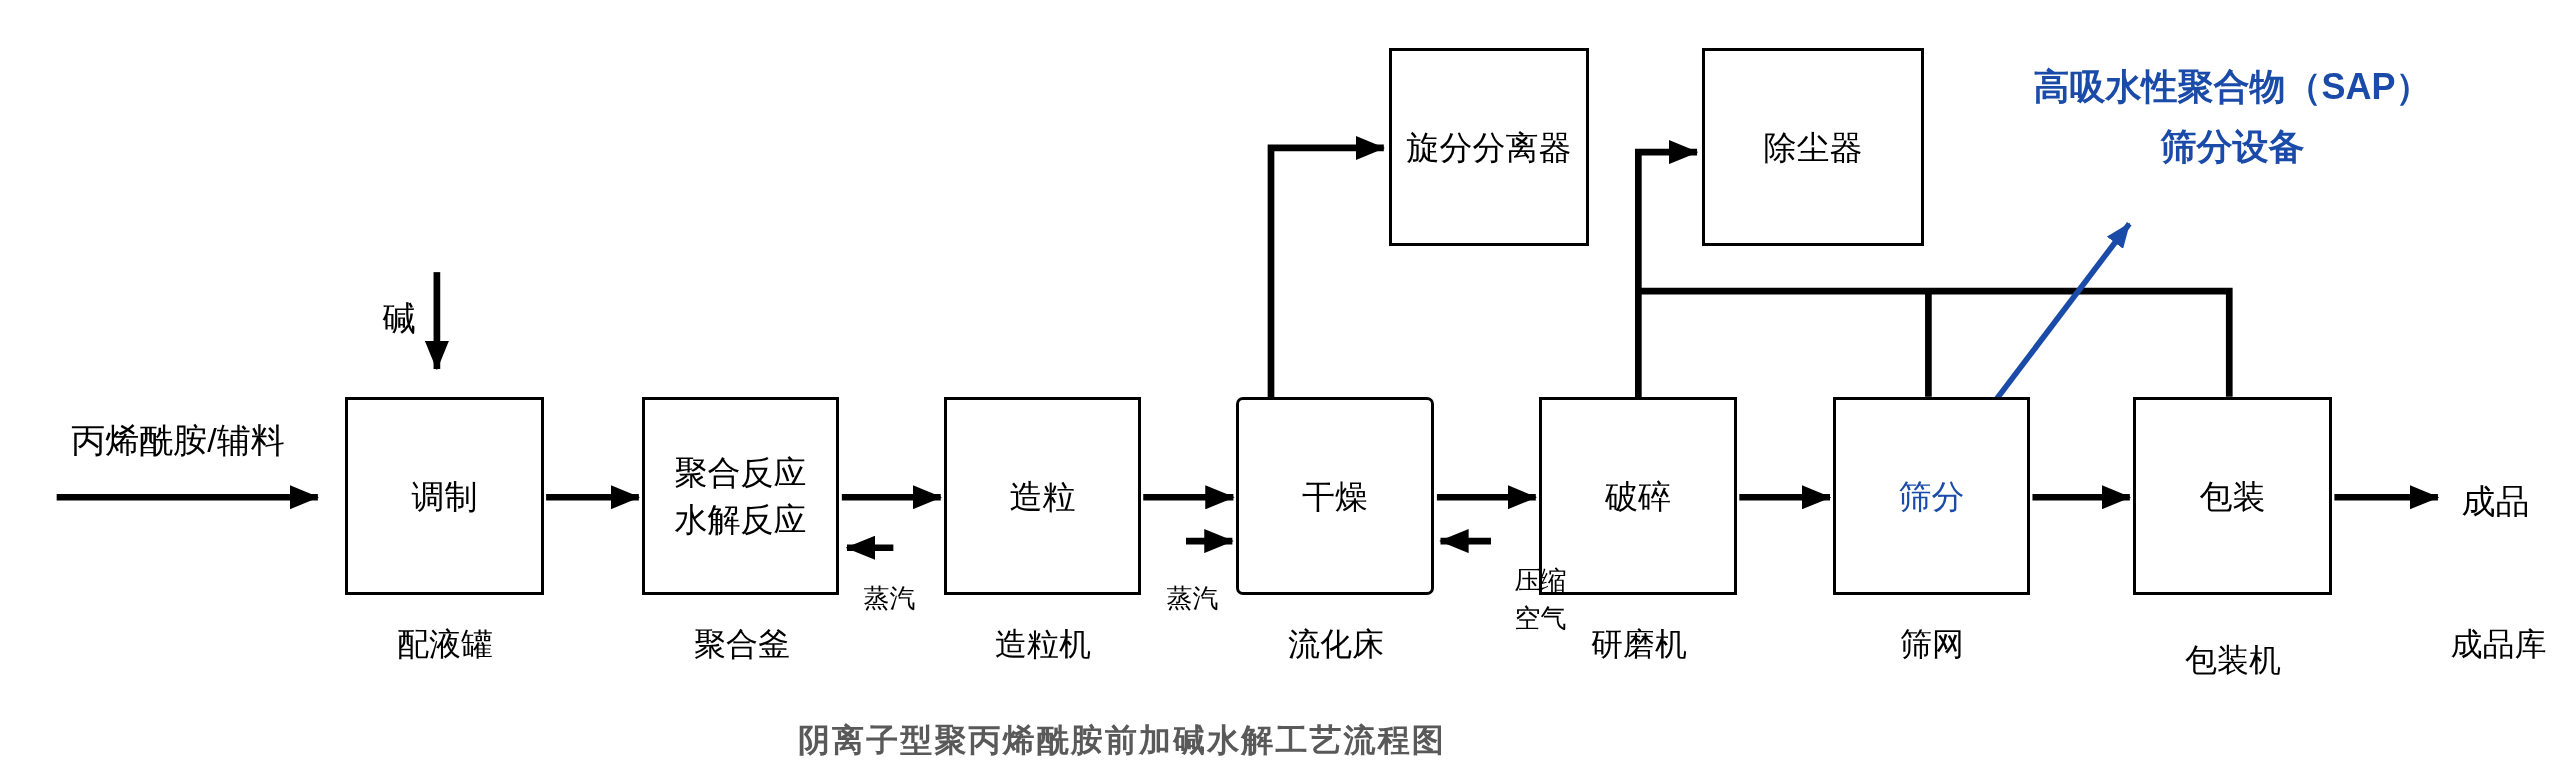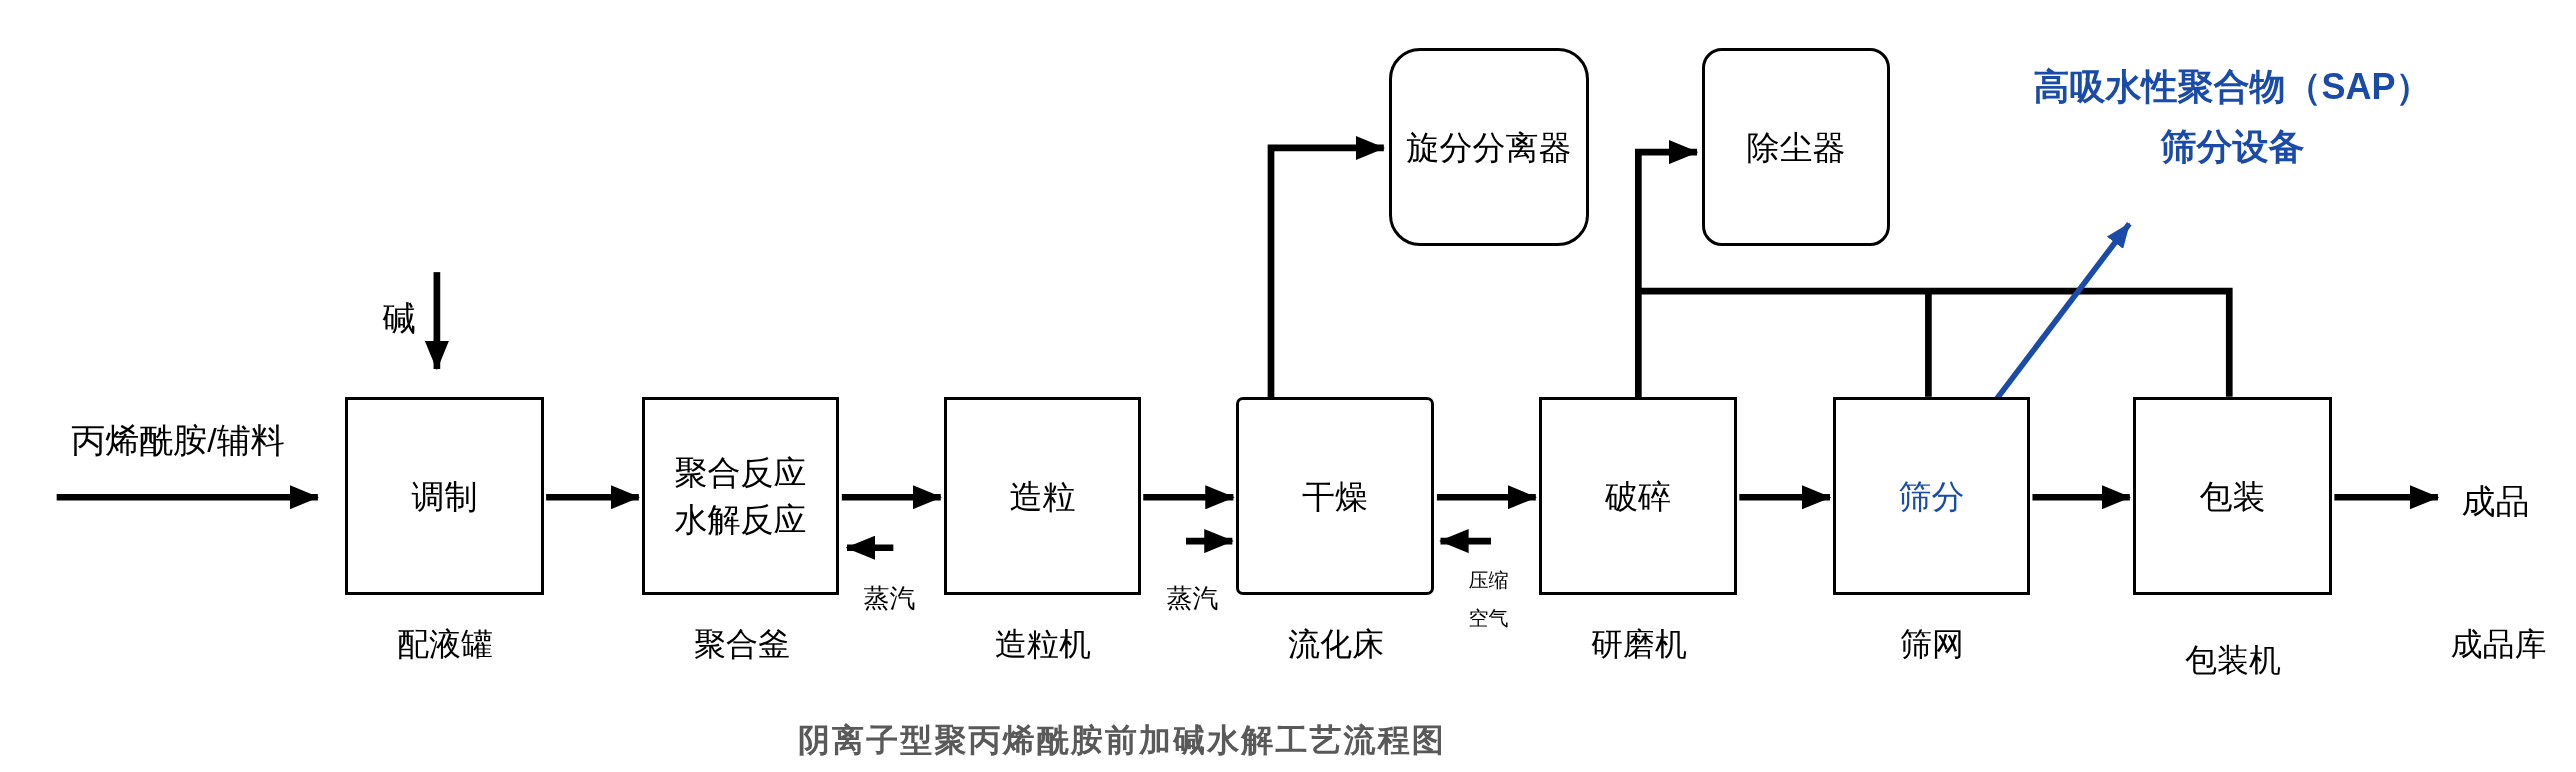--- a/index.html
+++ b/index.html
@@ -33,21 +33,21 @@
     position:absolute;
     text-align:center;
     font-size:32px;
     white-space:nowrap;
   }
   .equip{top:623px;width:258px;}
   .annot{position:absolute;text-align:center;white-space:nowrap;}
   .feed-label{left:49px;top:418px;width:258px;font-size:34px;}
   .alkali-label{left:368px;top:296px;width:62px;font-size:34px;}
   .steam{font-size:26px;width:103px;top:581px;}
-  .air{left:1437px;top:561px;width:103px;font-size:20px;line-height:38px;}
+  .air{left:1489px;top:561px;width:103px;font-size:26px;line-height:38px;}
   .product-label{left:2439px;top:479px;width:113px;font-size:34px;}
   .warehouse-label{left:2421px;top:623px;width:155px;font-size:32px;text-align:center;}
   .callout{
     position:absolute;left:1975px;top:57px;width:515px;
     text-align:center;
     color:var(--accent-blue);
     font-size:36px;line-height:60px;font-weight:bold;
     white-space:nowrap;
   }
   .caption{
@@ -118,24 +118,24 @@
   <div class="pbox main" style="left:1539px;width:198px;">
     <span>破碎</span>
   </div>
   <div class="pbox main" style="left:1833px;width:197px;">
     <span class="blue">筛分</span>
   </div>
   <div class="pbox main" style="left:2133px;width:199px;">
     <span>包装</span>
   </div>
 
-  <div class="pbox top" style="left:1389px;width:200px;border-radius:31px;">
+  <div class="pbox top" style="left:1389px;width:200px;">
     <span>旋分分离器</span>
   </div>
-  <div class="pbox top" style="left:1702px;width:188px;border-radius:20px;">
+  <div class="pbox top" style="left:1702px;width:222px;">
     <span>除尘器</span>
   </div>
 
   <div class="lbl equip" style="left:316px;">配液罐</div>
   <div class="lbl equip" style="left:613px;">聚合釜</div>
   <div class="lbl equip" style="left:914px;text-align:center;">造粒机</div>
   <div class="lbl equip" style="left:1207px;">流化床</div>
   <div class="lbl equip" style="left:1510px;">研磨机</div>
   <div class="lbl equip" style="left:1803px;">筛网</div>
   <div class="lbl equip" style="left:2104px;margin-top:16px;">包装机</div>

